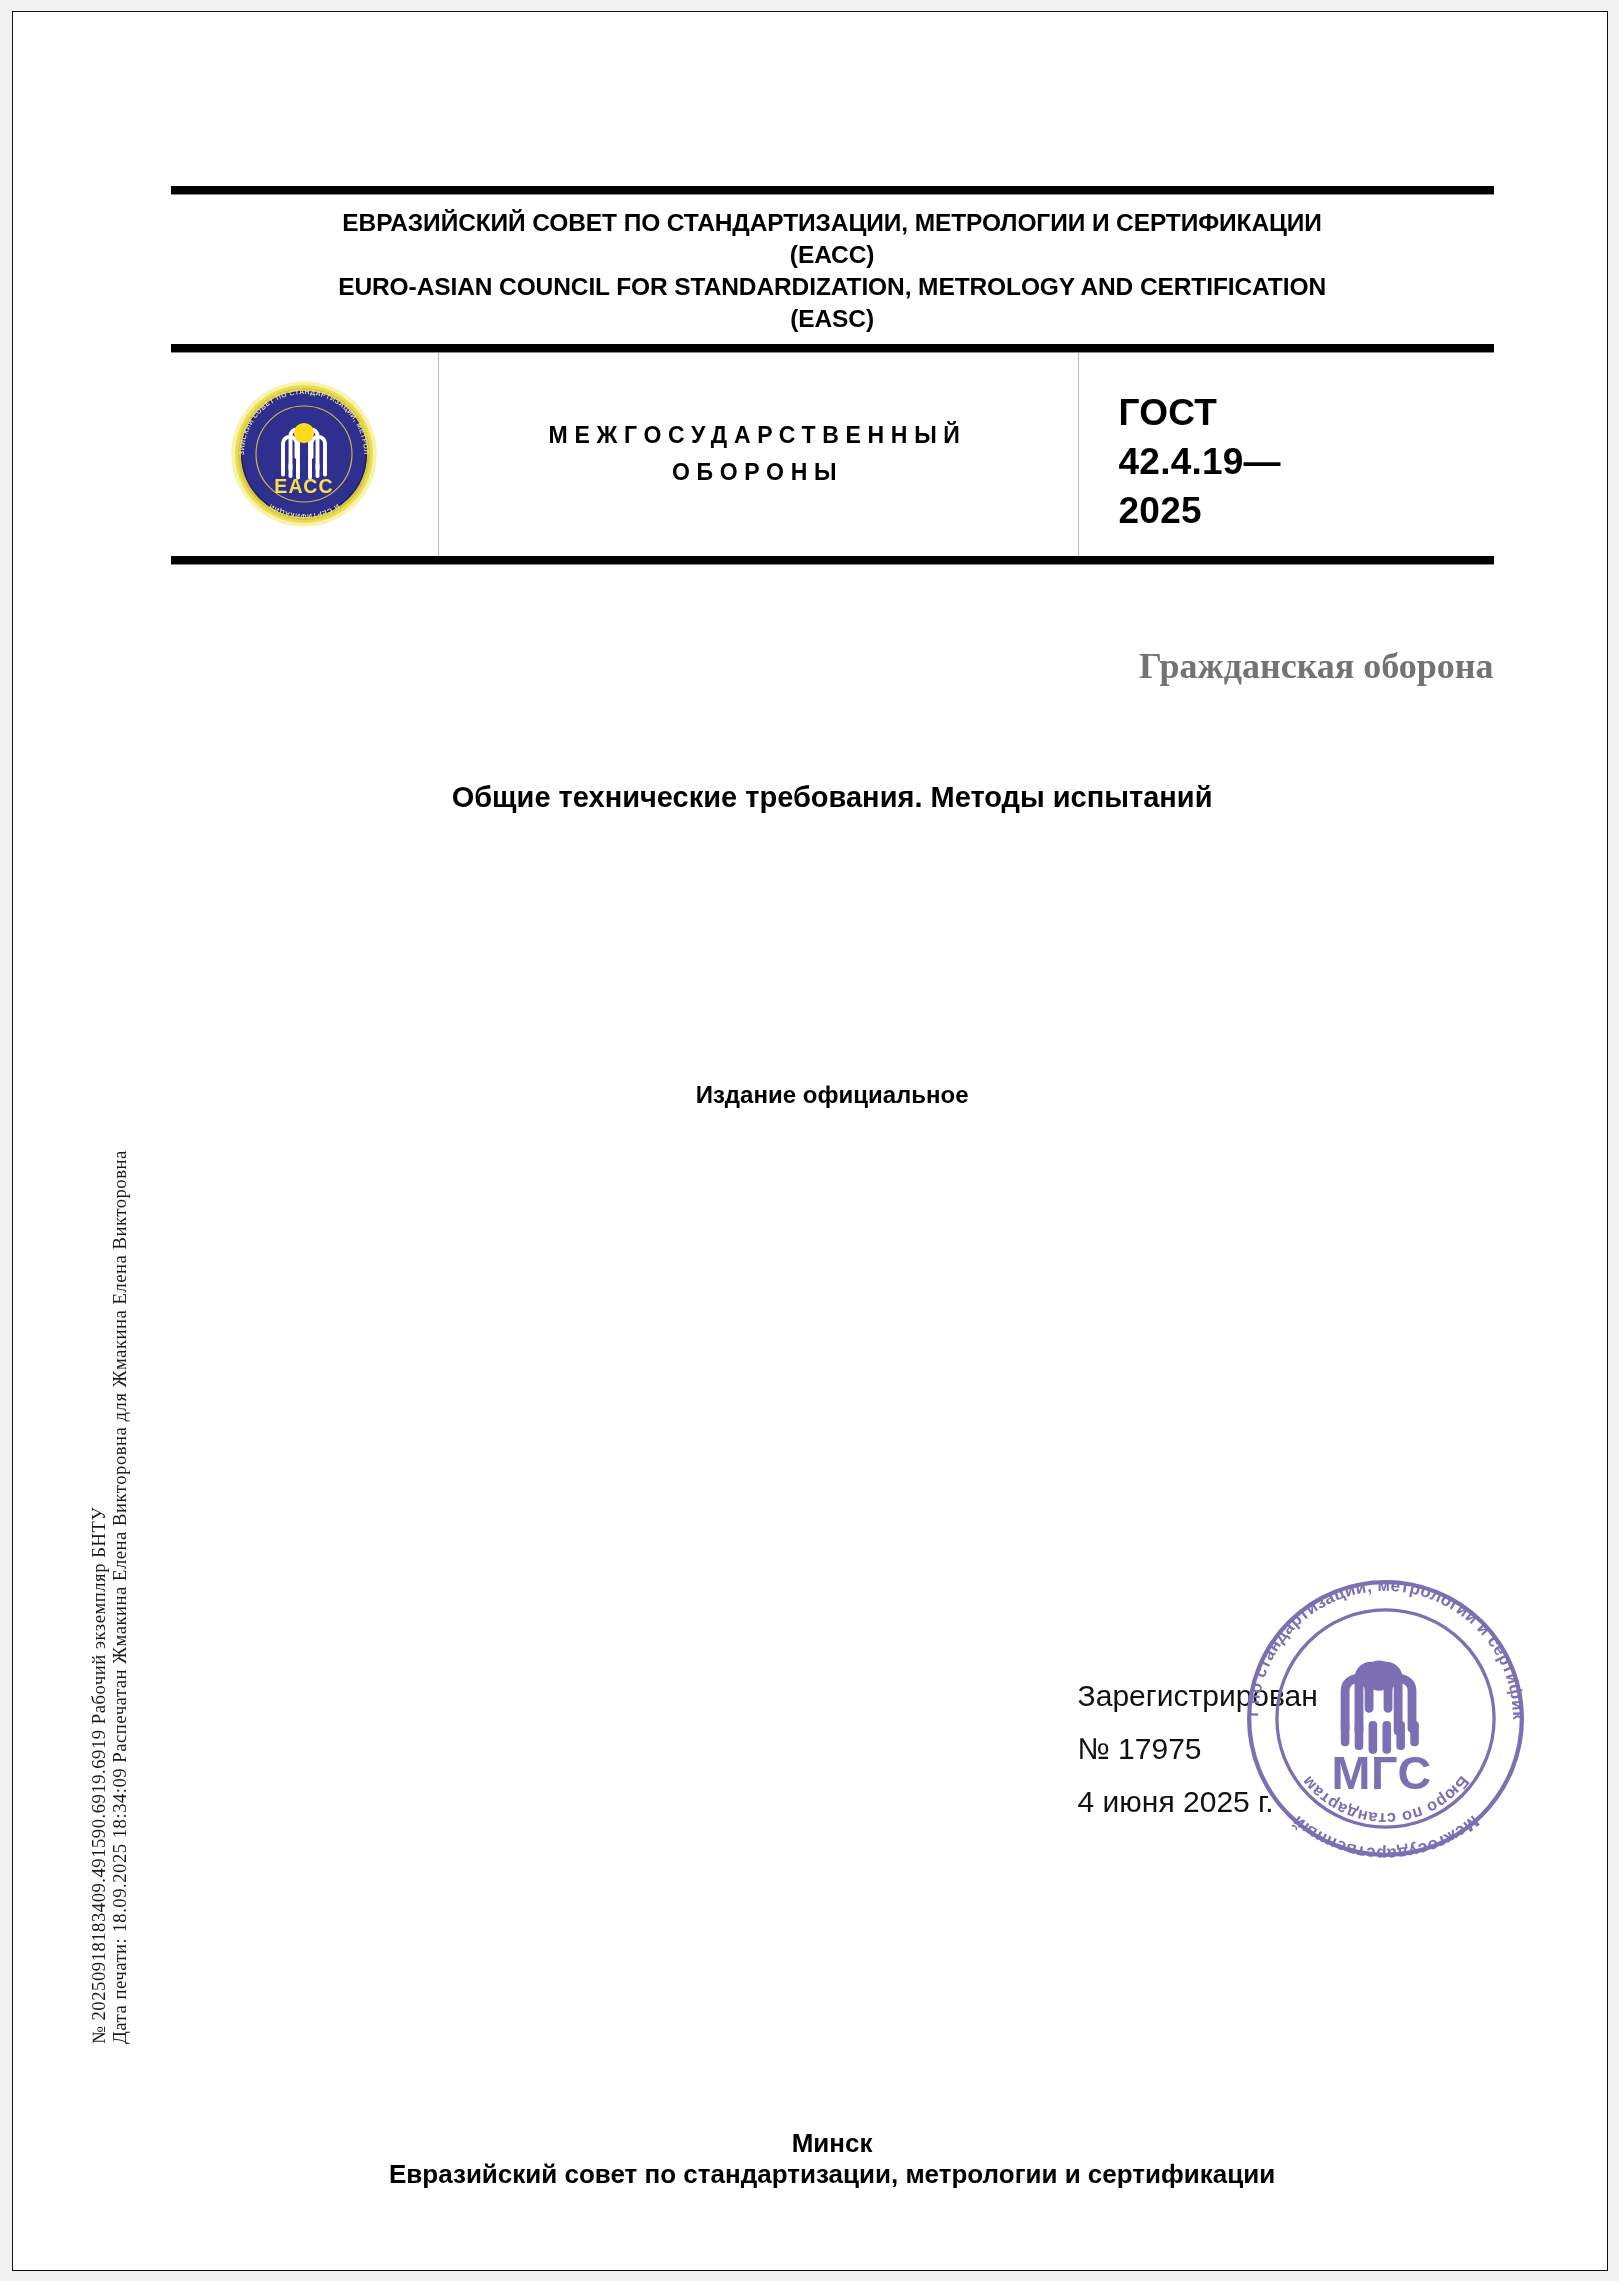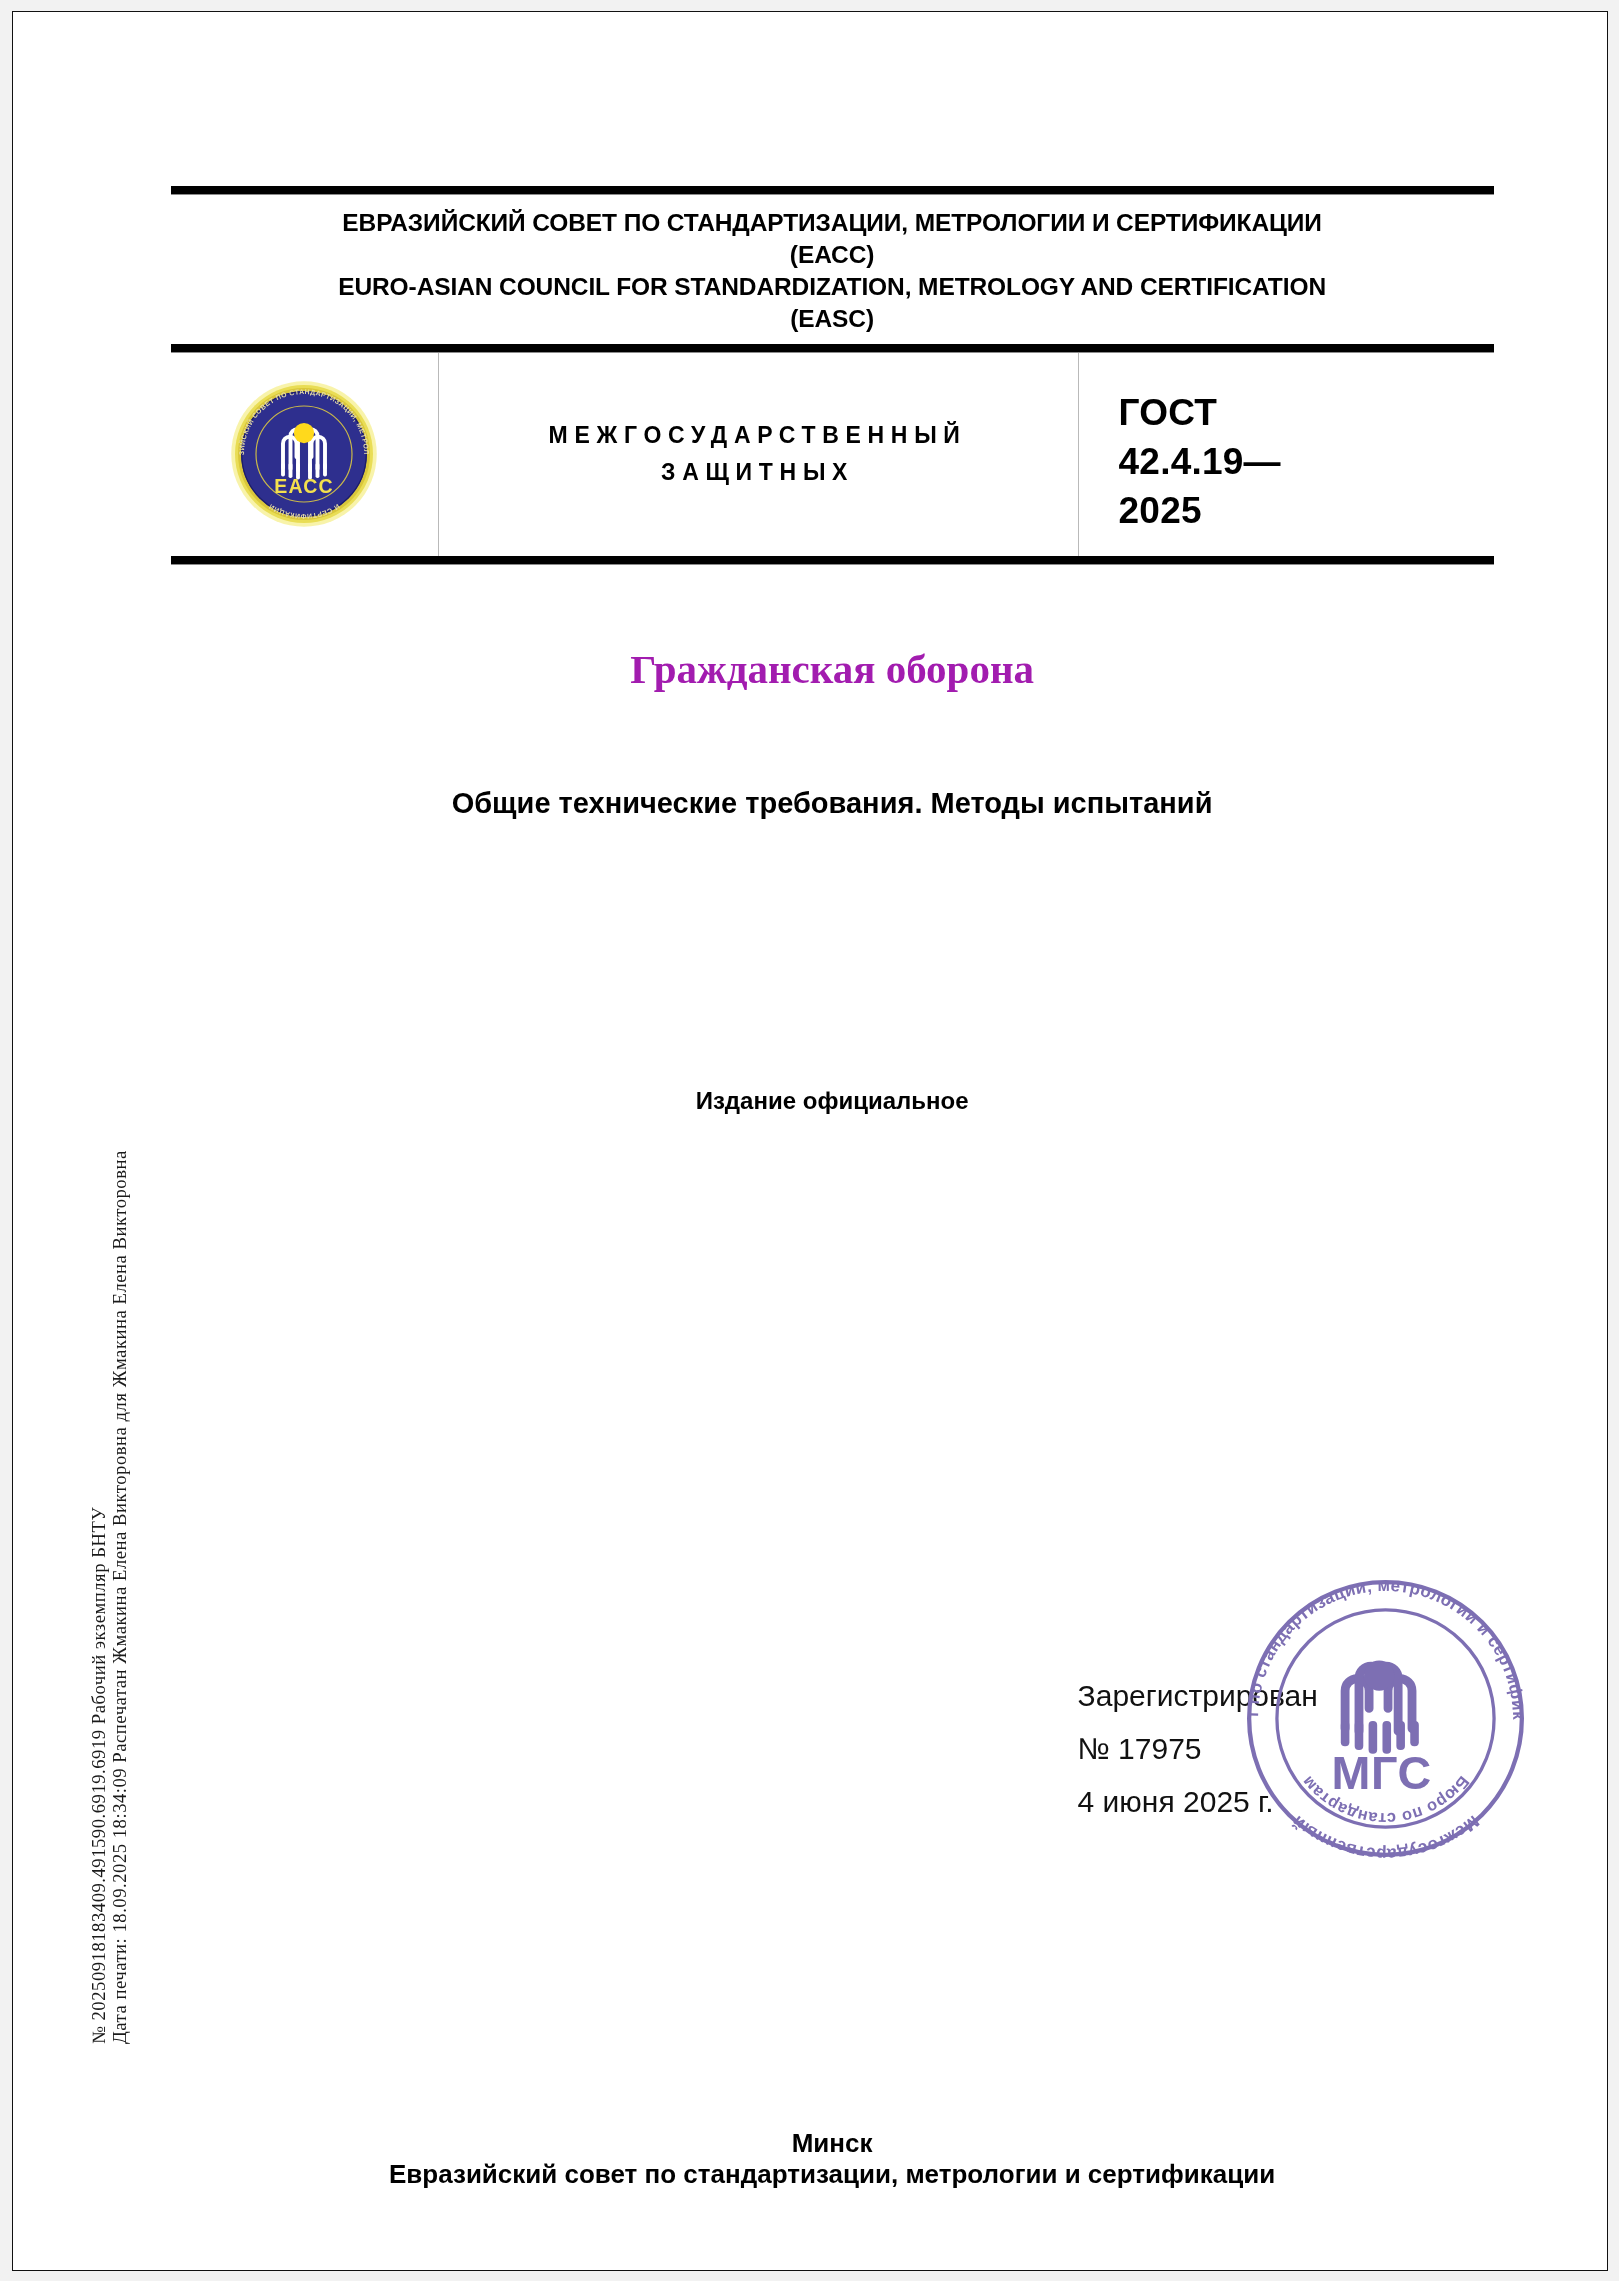--- a/index.html
+++ b/index.html
@@ -138,25 +138,25 @@
   .easc-logo svg { display: block; }
 
   
   .body-area {
     position: absolute;
     left: 158px;
     top: 535px;
     width: 1323px;
   }
   .kicker {
-    text-align: center;
-    font-size: 41px;
+    text-align: right;
+    font-size: 36px;
     font-weight: 700;
     font-family: "Liberation Serif", serif;
-    color: #a21caf;
+    color: #737373;
     margin-top: 98px;
   }
   .maintitle {
     text-align: center;
     font-size: 38px;
     font-weight: 700;
     line-height: 1.50;
     color: #000;
     margin-top: 45px;
     letter-spacing: -0.2px;
@@ -291,21 +291,21 @@
             <circle cx="100" cy="72" r="13.5" fill="#ffd91c"></circle>
 
             <text x="100" y="152" text-anchor="middle" font-family="Liberation Sans, sans-serif" font-size="26" font-weight="700" fill="#f4e04d" letter-spacing="1.5">ЕАСС</text>
           </svg>
         </div>
       </div>
 
       <div class="mid-cell">
         <div class="std">
           <div>МЕЖГОСУДАРСТВЕННЫЙ</div>
-          <div>ЗАЩИТНЫХ</div>
+          <div>ОБОРОНЫ</div>
         </div>
       </div>
 
       <div class="num-cell">
         <div class="gost">
           <div>ГОСТ</div>
           <div>42.4.19—</div>
           <div>2025</div>
         </div>
       </div>

